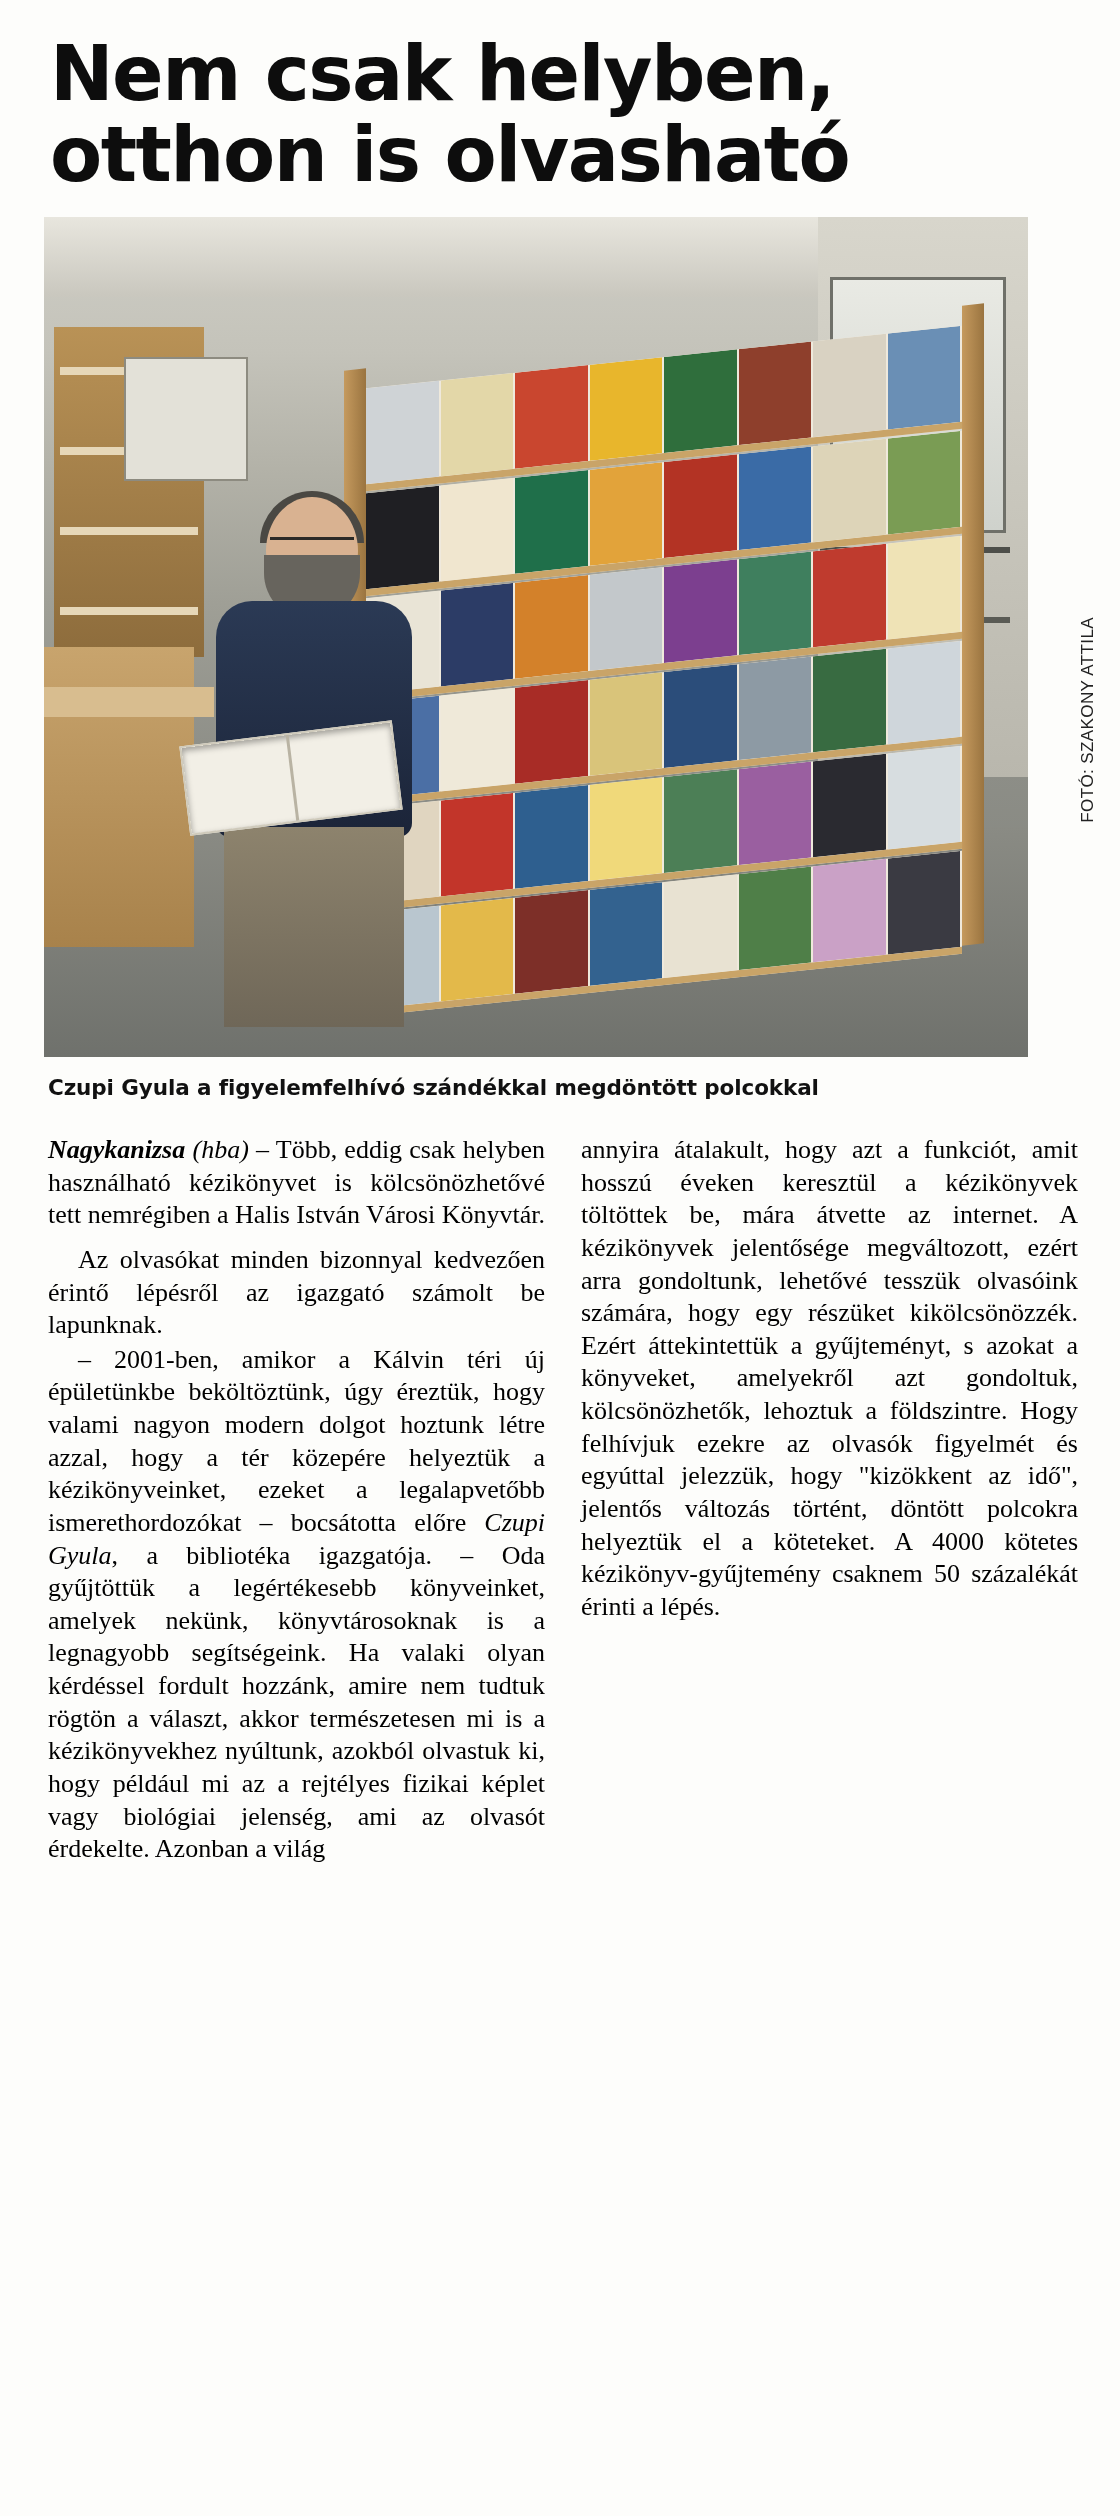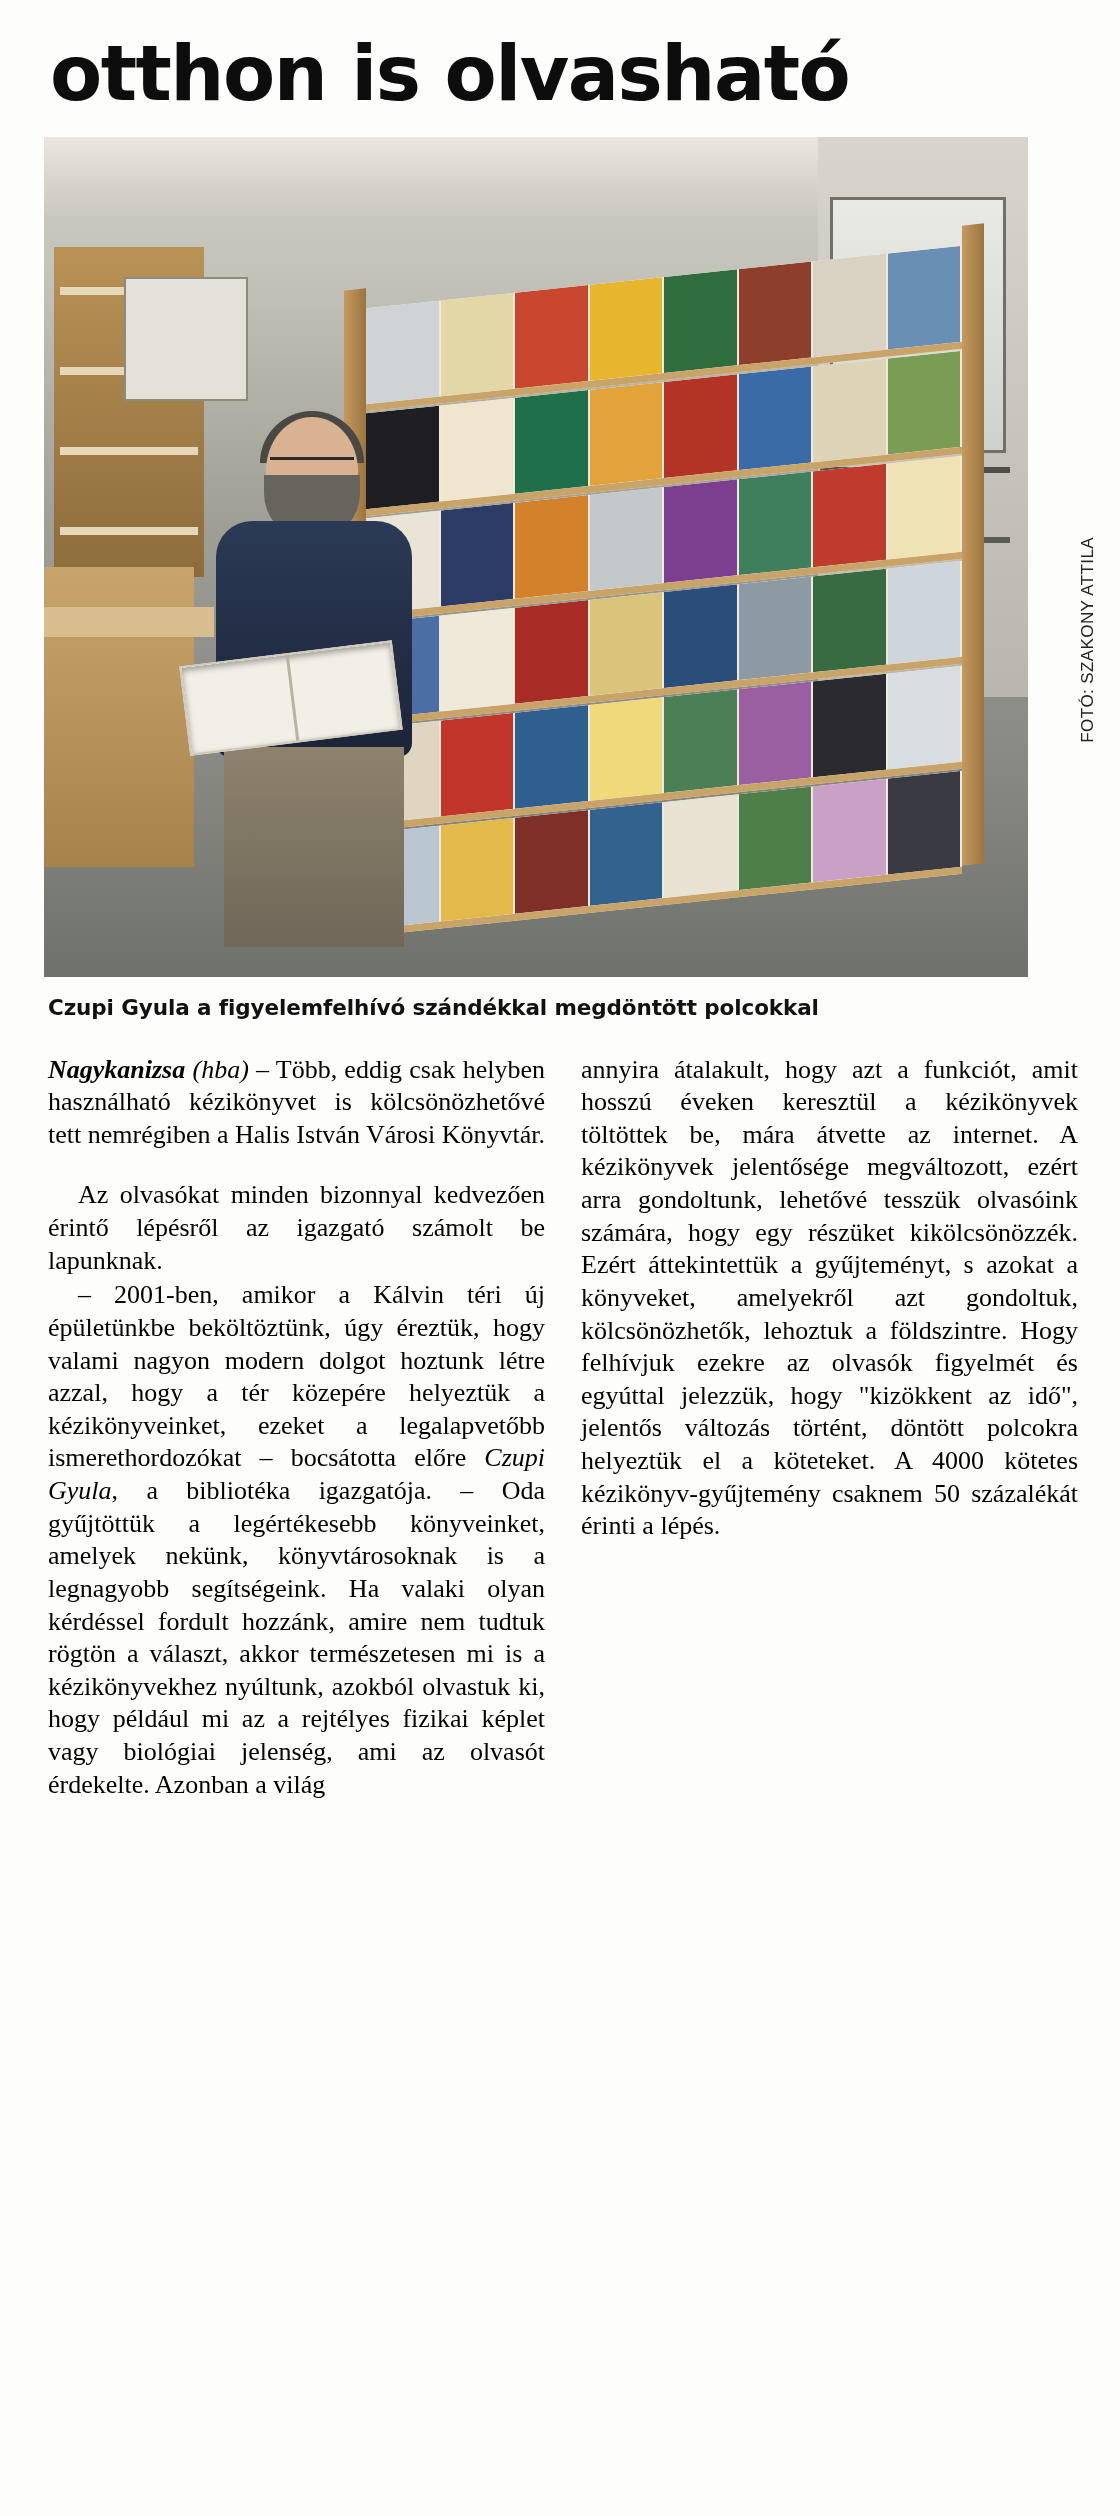--- a/index.html
+++ b/index.html
@@ -208,20 +208,21 @@
     font-style: italic;
   }
   .ital { font-style: italic; }
 </style>
 </head>
 <body>
 
 <div class="page">
 
   <h1 class="headline">
+    <span>Nem csak helyben,</span>
     <span class="l2">otthon is olvasható</span>
   </h1>
 
   <div class="photo-wrap">
     <div class="photo">
       <div class="ph-bg"></div>
       <div class="ph-ceiling"></div>
       <div class="ph-wallR"></div>
       <div class="ph-window"></div>
       <div class="ph-rail"></div>
@@ -313,20 +314,20 @@
       </div>
     </div>
     <div class="credit">FOTÓ: SZAKONY ATTILA</div>
   </div>
 
   <div class="caption">Czupi Gyula a figyelemfelhívó szándékkal megdöntött polcokkal</div>
 
   <div class="columns">
     <div class="col">
       <p><span class="lead-name">Nagykanizsa</span> <span class="ital">(hba)</span> <span>– Több, eddig csak helyben használható kézikönyvet is kölcsönözhetővé tett nemrégiben a Halis István Városi Könyvtár.</span></p>
-      <p class="indent" style="margin-top:28px">Az olvasókat minden bizonnyal kedvezően érintő lépésről az igazgató számolt be lapunknak.</p>
+      <p class="indent" style="margin-top:12px">Az olvasókat minden bizonnyal kedvezően érintő lépésről az igazgató számolt be lapunknak.</p>
       <p class="indent" style="margin-top:2px"><span>– 2001-ben, amikor a Kálvin téri új épületünkbe beköltöztünk, úgy éreztük, hogy valami nagyon modern dolgot hoztunk létre azzal, hogy a tér közepére helyeztük a kézikönyveinket, ezeket a legalapvetőbb ismerethordozókat – bocsátotta előre </span><span class="ital">Czupi Gyula</span><span>, a bibliotéka igazgatója. – Oda gyűjtöttük a legértékesebb könyveinket, amelyek nekünk, könyvtárosoknak is a legnagyobb segítségeink. Ha valaki olyan kérdéssel fordult hozzánk, amire nem tudtuk rögtön a választ, akkor természetesen mi is a kézikönyvekhez nyúltunk, azokból olvastuk ki, hogy például mi az a rejtélyes fizikai képlet vagy biológiai jelenség, ami az olvasót érdekelte. Azonban a világ</span></p>
     </div>
     <div class="col">
         <p>annyira átalakult, hogy azt a funkciót, amit hosszú éveken keresztül a kézikönyvek töltöttek be, mára átvette az internet. A kézikönyvek jelentősége megváltozott, ezért arra gondoltunk, lehetővé tesszük olvasóink számára, hogy egy részüket kikölcsönözzék. Ezért áttekintettük a gyűjteményt, s azokat a könyveket, amelyekről azt gondoltuk, kölcsönözhetők, lehoztuk a földszintre. Hogy felhívjuk ezekre az olvasók figyelmét és egyúttal jelezzük, hogy "kizökkent az idő", jelentős változás történt, döntött polcokra helyeztük el a köteteket. A 4000 kötetes kézikönyv-gyűjtemény csaknem 50 százalékát érinti a lépés.</p>
       </div>
   </div>
 </div>
 
 </body></html>

